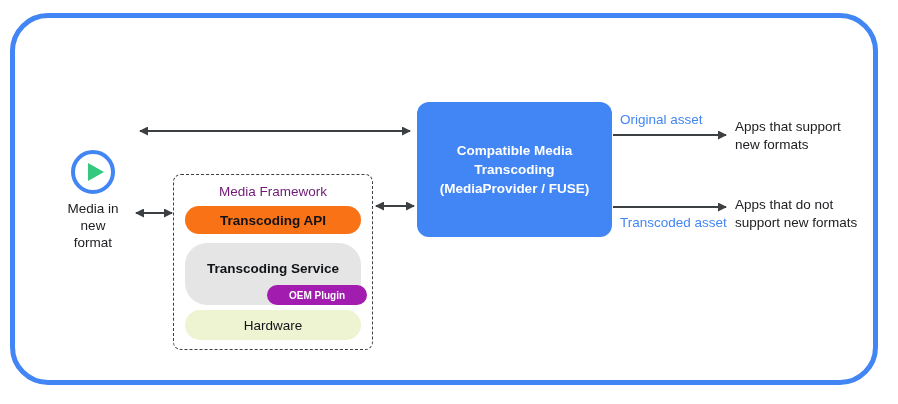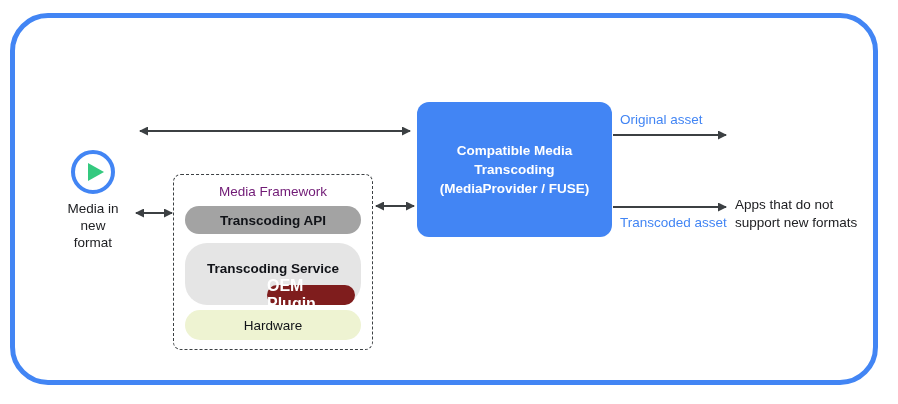--- a/index.html
+++ b/index.html
@@ -89,50 +89,50 @@
     box-sizing: border-box;
     display: flex;
     align-items: center;
     justify-content: center;
     font-size: 13.5px;
     color: #111318;
   }
   .api-box {
     top: 206px;
     height: 28px;
-    background: #a3a3a3;
+    background: #f97316;
     font-weight: bold;
   }
   .svc-box {
     top: 243px;
     height: 62px;
     background: #e5e5e5;
     font-weight: bold;
     align-items: flex-start;
     padding-top: 18px;
   }
   .hw-box {
     top: 310px;
     height: 30px;
     background: #eef3d2;
     font-weight: normal;
   }
   .oem-pill {
     position: absolute;
     left: 267px;
     top: 285px;
-    width: 88px;
+    width: 100px;
     height: 20px;
-    background: #7f1d1d;
+    background: #a21caf;
     border-radius: 11px;
     display: flex;
     align-items: center;
     justify-content: center;
     color: #ffffff;
-    font-size: 16px;
+    font-size: 10px;
     font-weight: bold;
   }
 
   
   .cmt-box {
     position: absolute;
     left: 417px;
     top: 102px;
     width: 195px;
     height: 135px;
@@ -227,16 +227,18 @@
 
   <div class="stack-item hw-box">Hardware</div>
 
   <div class="cmt-box">Compatible Media
 Transcoding
 (MediaProvider / FUSE)</div>
 
   <div class="asset-label lbl-original">Original asset</div>
   <div class="asset-label lbl-transcoded">Transcoded asset</div>
 
+  <div class="apps-label lbl-apps-support">Apps that support
+new formats</div>
   <div class="apps-label lbl-apps-nosupport">Apps that do not
 support new formats</div>
 
 </div>
 
 </body></html>

